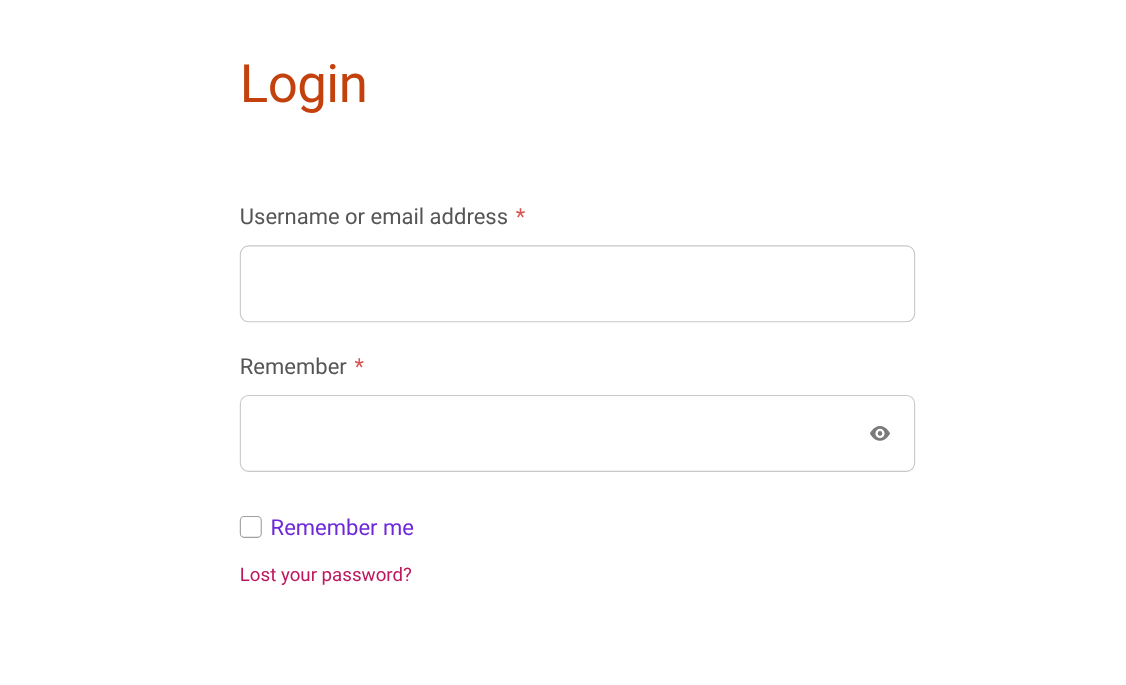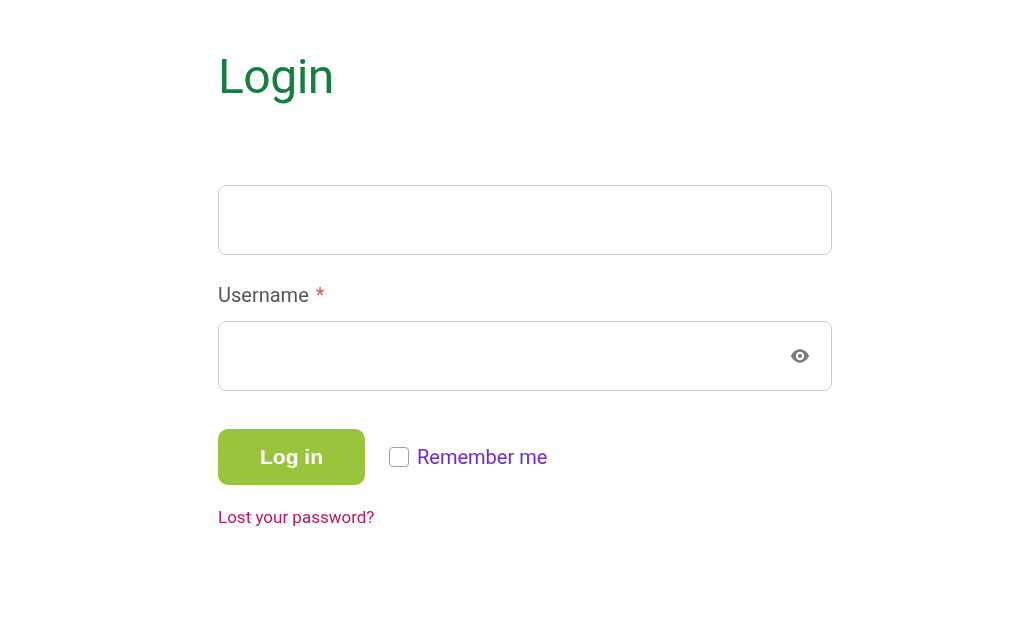--- a/index.html
+++ b/index.html
@@ -16,21 +16,21 @@
     }
     .login-form {
       position: absolute;
       left: 218px;
       top: 48px;
       width: 614px;
     }
     .title {
       font-size: 48px;
       font-weight: 400;
-      color: #15803d;
+      color: #c2410c;
       margin-bottom: 80px;
       letter-spacing: -0.5px;
     }
     .field-group {
       margin-bottom: 28px;
     }
     .field-label {
       font-size: 20px;
       color: #555555;
       display: block;
@@ -120,40 +120,43 @@
     }
   </style>
 </head>
 <body>
 
 <div class="login-form">
 
   <h1 class="title">Login</h1>
 
   <div class="field-group">
+    <label class="field-label">
+      <span>Username or email address</span>
+      <span class="required-asterisk">*</span>
+    </label>
     <input type="text" class="text-input" value="" style="">
   </div>
 
   <div class="field-group">
     <label class="field-label">
-      <span>Username</span>
+      <span>Remember</span>
       <span class="required-asterisk">*</span>
     </label>
     <div class="input-wrap">
       <input type="password" class="text-input pwd-input" value="" style="">
       <button class="eye-button" type="button">
         <svg viewBox="0 0 24 16">
           <path d="M12 0 C5 0 1 8 1 8 s4 8 11 8 s11-8 11-8 S19 0 12 0 Z M12 13 a5 5 0 1 1 0-10 a5 5 0 0 1 0 10 Z M12 5.5 a2.5 2.5 0 1 0 0 5 a2.5 2.5 0 0 0 0-5 Z" fill="currentColor"></path>
         </svg>
       </button>
     </div>
   </div>
 
   <div class="actions-row">
-    <button class="login-button" type="button">Log in</button>
     <div class="remember-wrap">
       <input type="checkbox" class="remember-checkbox" style="">
       <span class="remember-label">Remember me</span>
     </div>
   </div>
 
   <a class="lost-link">Lost your password?</a>
 
 </div>
 

